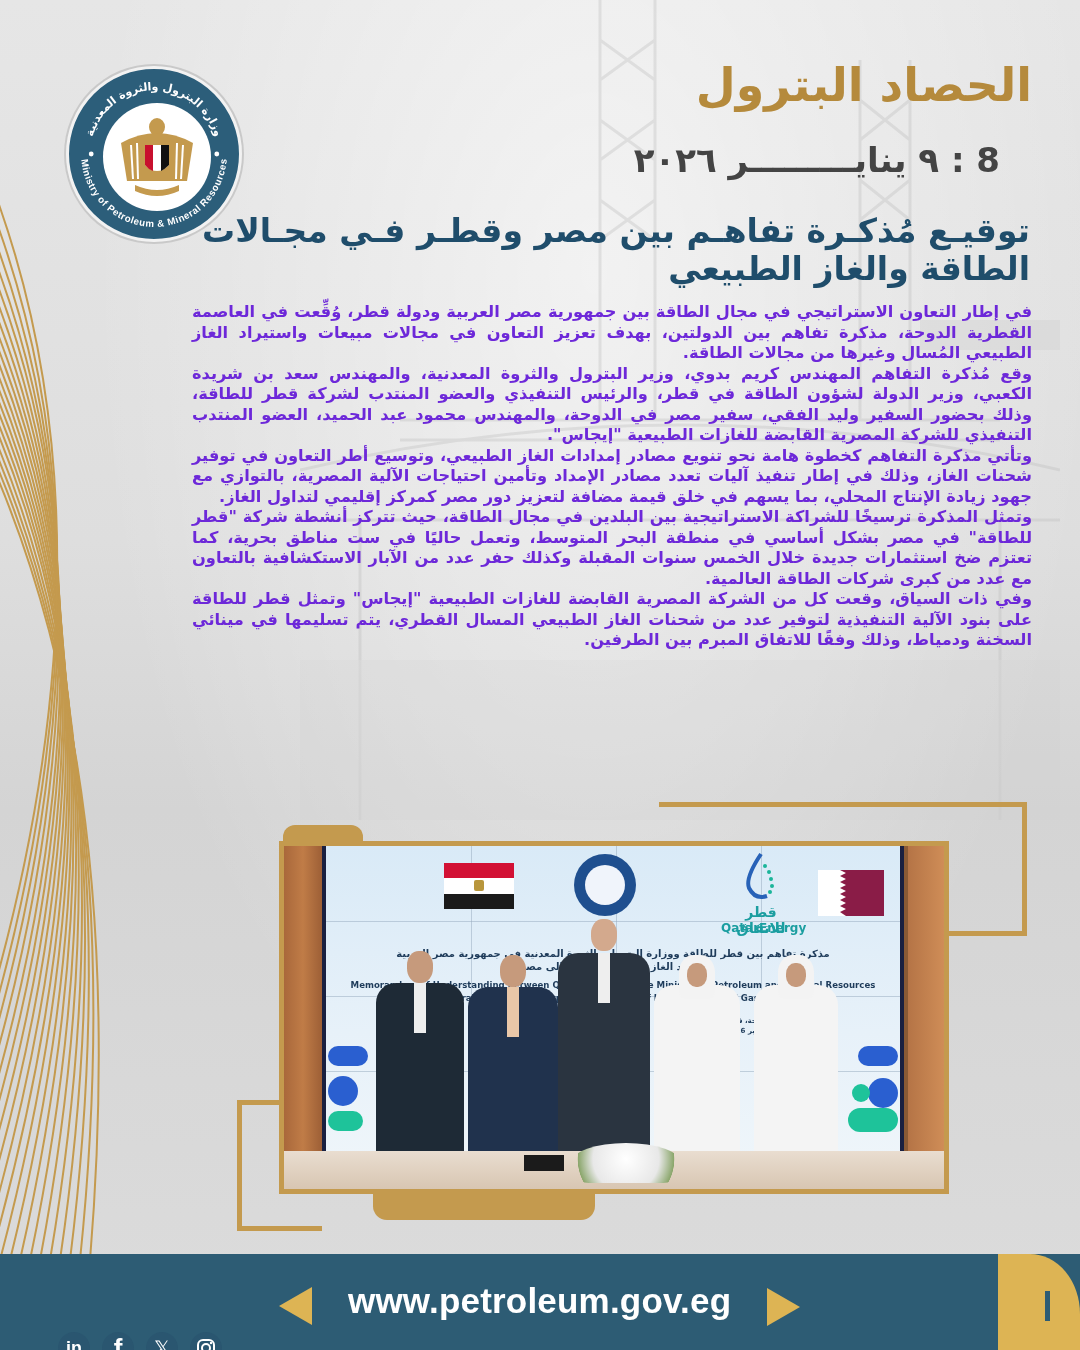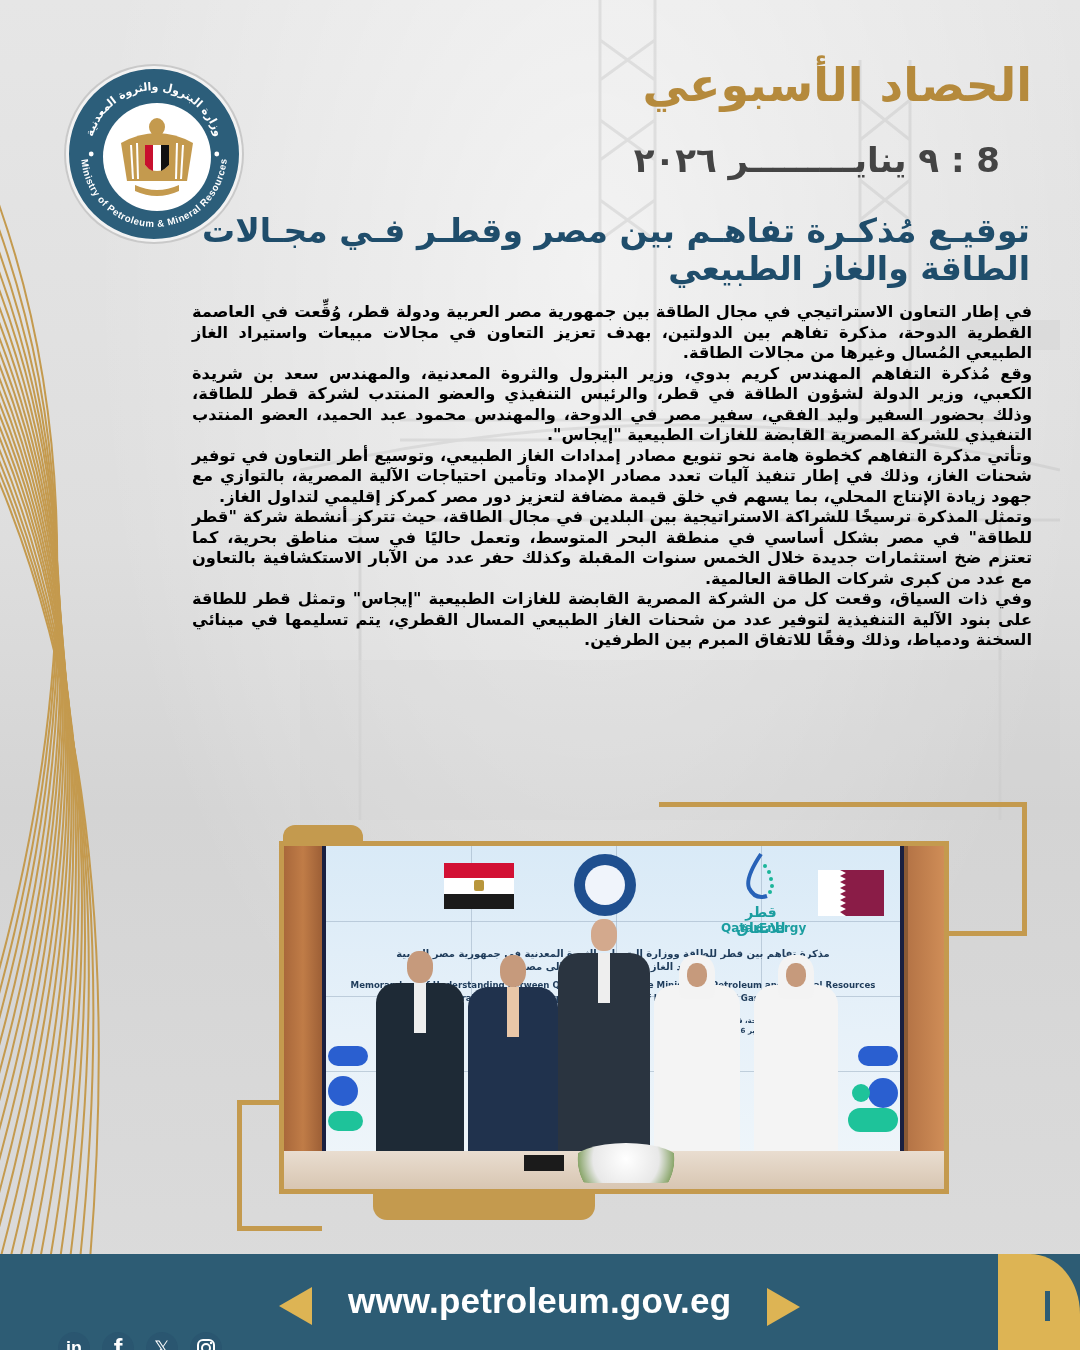--- a/index.html
+++ b/index.html
@@ -41,21 +41,21 @@
     font-weight: bold; font-size: 34px; color: #444444; direction: rtl;
   }
   .headline {
     position: absolute; right: 50px; top: 212px; width: 840px;
     font-weight: bold; font-size: 33px; line-height: 38px;
     color: #1f4d6b; direction: rtl; text-align: right;
   }
   .body-text {
     position: absolute; right: 48px; top: 302px; width: 840px;
     font-weight: bold; font-size: 16.2px; line-height: 20.5px;
-    color: #000000; direction: rtl; text-align: justify;
+    color: #6d28d9; direction: rtl; text-align: justify;
   }
   .body-text p { margin: 0; }
 
   .frame-tr { position: absolute; left: 659px; top: 802px; width: 368px; height: 134px; border: 5px solid #c49a4e; border-left: none; border-bottom-color: #c49a4e; }
   .frame-bl { position: absolute; left: 237px; top: 1100px; width: 85px; height: 131px; border: 5px solid #c49a4e; border-right: none; }
   .tab-top { position: absolute; left: 283px; top: 825px; width: 80px; height: 30px; background: #c49a4e; border-radius: 12px 12px 0 0; }
   .tab-bottom { position: absolute; left: 373px; top: 1190px; width: 222px; height: 30px; background: #c49a4e; border-radius: 0 0 14px 14px; }
 
   .photo {
     position: absolute; left: 279px; top: 841px; width: 670px; height: 353px;
@@ -190,21 +190,21 @@
           <line x1="80" y1="42" x2="78" y2="76"></line>
       </g>
       <path d="M42 42 L66 42 L66 62 Q54 74 42 62 Z" fill="#ffffff"></path>
       <path d="M42 42 L50 42 L50 68 Q45 66 42 62 Z" fill="#c8102e"></path>
       <path d="M58 42 L66 42 L66 62 Q62 66 58 68 Z" fill="#111111"></path>
       <path d="M32 82 Q54 92 76 82 L76 88 Q54 98 32 88 Z" fill="#c49a4e"></path>
     </svg>
   </div>
 </div>
 
-<div class="title">الحصاد الأسبوعي</div>
+<div class="title">الحصاد البترول</div>
 <div class="date">8 : ٩ ينايـــــــــر ٢٠٢٦</div>
 
 <div class="headline">توقيـع مُذكـرة تفاهـم بين مصر وقطـر فـي مجـالات الطاقة والغاز الطبيعي</div>
 
 <div class="body-text">
   <p>في إطار التعاون الاستراتيجي في مجال الطاقة بين جمهورية مصر العربية ودولة قطر، وُقِّعت في العاصمة القطرية الدوحة، مذكرة تفاهم بين الدولتين، بهدف تعزيز التعاون في مجالات مبيعات واستيراد الغاز الطبيعي المُسال وغيرها من مجالات الطاقة.</p>
   <p>وقع مُذكرة التفاهم المهندس كريم بدوي، وزير البترول والثروة المعدنية، والمهندس سعد بن شريدة الكعبي، وزير الدولة لشؤون الطاقة في قطر، والرئيس التنفيذي والعضو المنتدب لشركة قطر للطاقة، وذلك بحضور السفير وليد الفقي، سفير مصر في الدوحة، والمهندس محمود عبد الحميد، العضو المنتدب التنفيذي للشركة المصرية القابضة للغازات الطبيعية "إيجاس".</p>
   <p>وتأتي مذكرة التفاهم كخطوة هامة نحو تنويع مصادر إمدادات الغاز الطبيعي، وتوسيع أطر التعاون في توفير شحنات الغاز، وذلك في إطار تنفيذ آليات تعدد مصادر الإمداد وتأمين احتياجات الآلية المصرية، بالتوازي مع جهود زيادة الإنتاج المحلي، بما يسهم في خلق قيمة مضافة لتعزيز دور مصر كمركز إقليمي لتداول الغاز.</p>
   <p>وتمثل المذكرة ترسيخًا للشراكة الاستراتيجية بين البلدين في مجال الطاقة، حيث تتركز أنشطة شركة "قطر للطاقة" في مصر بشكل أساسي في منطقة البحر المتوسط، وتعمل حاليًا في ست مناطق بحرية، كما تعتزم ضخ استثمارات جديدة خلال الخمس سنوات المقبلة وكذلك حفر عدد من الآبار الاستكشافية بالتعاون مع عدد من كبرى شركات الطاقة العالمية.</p>
   <p>وفي ذات السياق، وقعت كل من الشركة المصرية القابضة للغازات الطبيعية "إيجاس" وتمثل قطر للطاقة على بنود الآلية التنفيذية لتوفير عدد من شحنات الغاز الطبيعي المسال القطري، يتم تسليمها في مينائي السخنة ودمياط، وذلك وفقًا للاتفاق المبرم بين الطرفين.</p>

